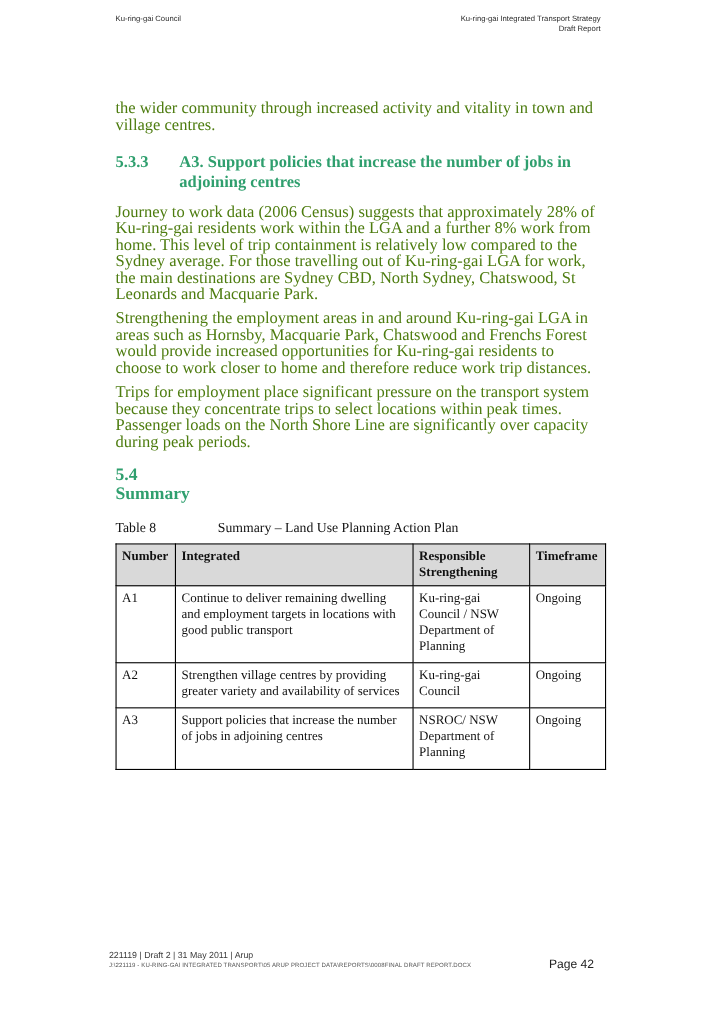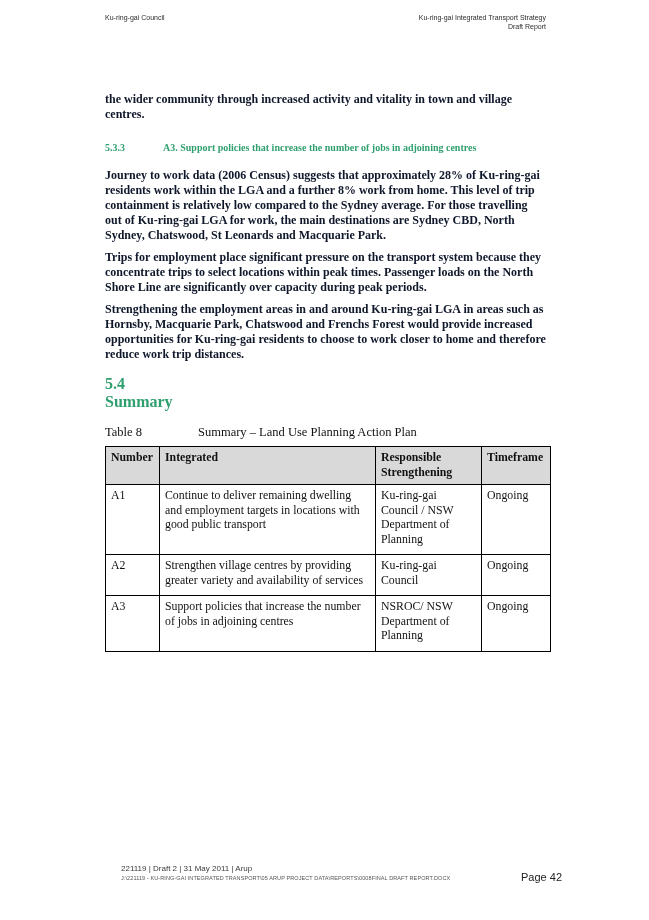--- a/index.html
+++ b/index.html
@@ -31,33 +31,32 @@
   .running-header .right { text-align: right; }
 
   
   .content {
     position: absolute;
     top: 92px;
     left: 105px;
     width: 441px;
   }
   .body-para {
-    font-size: 12px;
+    font-size: 15px;
     line-height: 15px;
     margin-bottom: 7px;
-    color: #0f172a;
-    font-weight: bold;
+    color: #4d7c0f;
   }
   .intro-para { margin-bottom: 17px; }
 
   .section-heading {
     display: flex;
     font-weight: bold;
     color: #2f9f6e;
-    font-size: 10px;
+    font-size: 15px;
     line-height: 18px;
     margin-bottom: 11px;
     margin-top: 12px;
   }
   .section-heading .sec-num { width: 58px; flex-shrink: 0; }
   .section-heading .sec-title { flex: 1; }
   .heading-54 { margin-top: 13px; margin-bottom: 14px; font-size: 16px; flex-direction: column; }
 
   .table-caption {
     display: flex;
@@ -88,21 +87,21 @@
   }
   .col-number { width: 54px; }
   .col-desc   { width: 216px; }
   .col-resp   { width: 106px; }
   .col-time   { width: 69px; }
   table.action-table td { padding-bottom: 8px; }
 
   
   .footer-block {
     position: absolute;
-    left: 121px;
+    left: 99px;
     width: 441px;
     top: 863px;
     font-family: "Liberation Sans", sans-serif;
     color: #3a3a3a;
   }
   .footer-docinfo { font-size: 8px; line-height: 11px; }
   .footer-path { font-size: 5.5px; line-height: 8px; color: #555555; letter-spacing: 0.1px; }
   .footer-page {
     position: absolute;
     right: 0;
@@ -127,22 +126,22 @@
   <div class="content">
 
     <p class="body-para intro-para">the wider community through increased activity and vitality in town and village centres.</p>
 
     <div class="section-heading">
       <span class="sec-num">5.3.3</span>
       <span class="sec-title">A3. Support policies that increase the number of jobs in adjoining centres</span>
     </div>
 
     <p class="body-para">Journey to work data (2006 Census) suggests that approximately 28% of Ku-ring-gai residents work within the LGA and a further 8% work from home. This level of trip containment is relatively low compared to the Sydney average. For those travelling out of Ku-ring-gai LGA for work, the main destinations are Sydney CBD, North Sydney, Chatswood, St Leonards and Macquarie Park.</p>
+    <p class="body-para">Strengthening the employment areas in and around Ku-ring-gai LGA in areas such as Hornsby, Macquarie Park, Chatswood and Frenchs Forest would provide increased opportunities for Ku-ring-gai residents to choose to work closer to home and therefore reduce work trip distances.</p>
     <p class="body-para">Trips for employment place significant pressure on the transport system because they concentrate trips to select locations within peak times. Passenger loads on the North Shore Line are significantly over capacity during peak periods.</p>
-    <p class="body-para">Strengthening the employment areas in and around Ku-ring-gai LGA in areas such as Hornsby, Macquarie Park, Chatswood and Frenchs Forest would provide increased opportunities for Ku-ring-gai residents to choose to work closer to home and therefore reduce work trip distances.</p>
 
     <div class="section-heading heading-54">
       <span class="sec-num">5.4</span>
       <span class="sec-title">Summary</span>
     </div>
 
     <div class="table-caption">
       <span class="cap-label">Table 8</span>
       <span class="cap-text">Summary – Land Use Planning Action Plan</span>
     </div>

